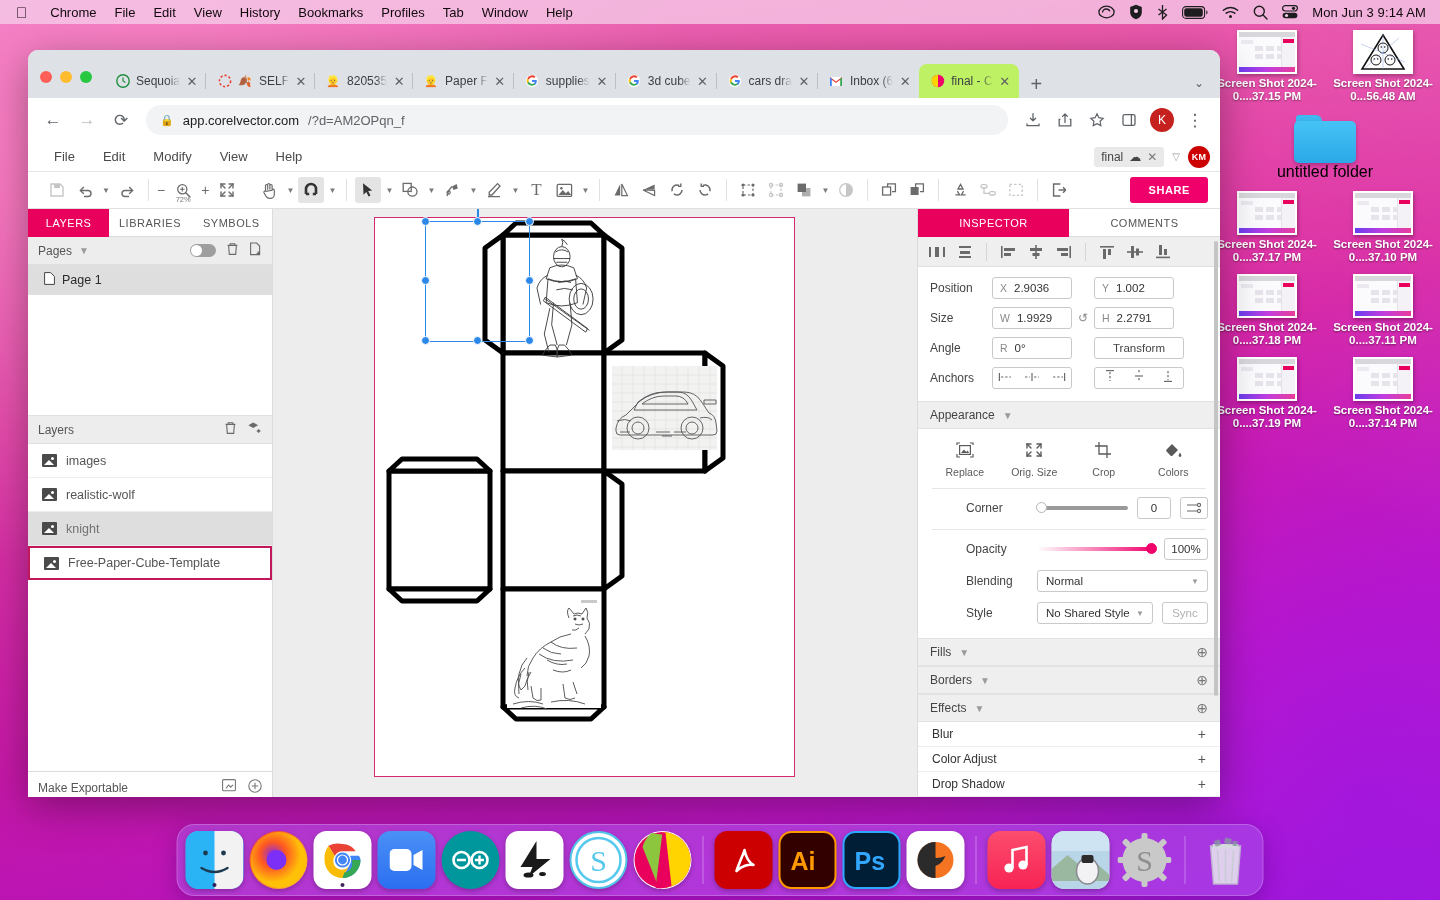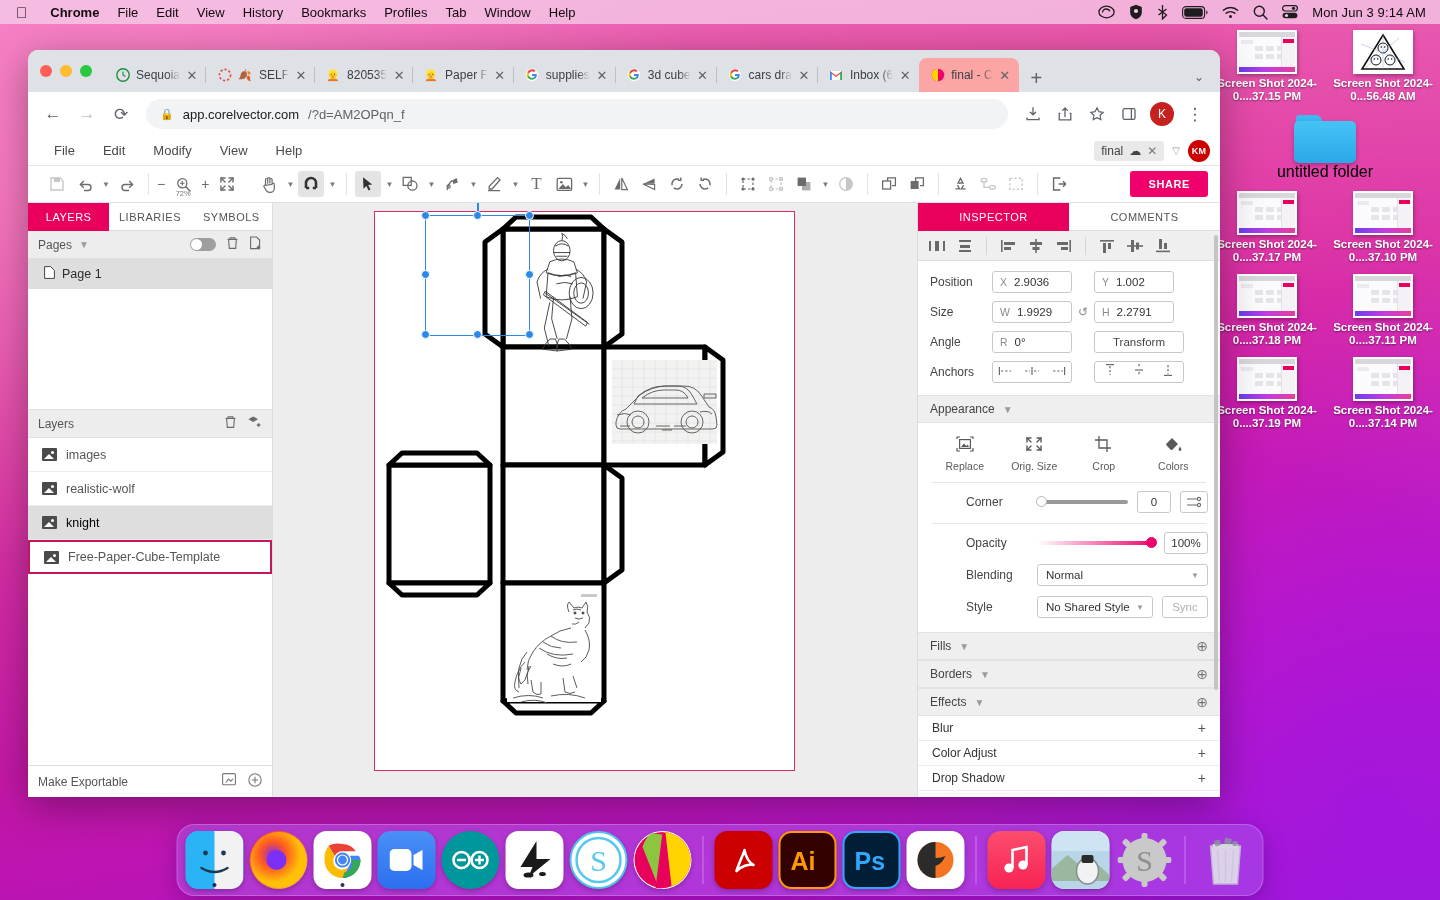--- a/index.html
+++ b/index.html
@@ -25,21 +25,21 @@
   
   .menubar {
     position: absolute; top: 0; left: 0; width: 1440px; height: 24px;
     background: rgba(245,210,235,0.72);
     backdrop-filter: blur(18px);
     display: flex; align-items: center;
     font-size: 13px; color: #10090d; z-index: 100;
   }
   .menubar .apple { padding: 0 14px 0 16px; font-size: 15px; line-height: 1; }
   .menubar .mi { padding: 0 9px; white-space: nowrap; }
-  .menubar .mi.bold { font-weight: bold; }
+  .menubar .mi.bold { font-weight: normal; }
   .menubar .right { margin-left: auto; display: flex; align-items: center; gap: 14px; padding-right: 14px; }
   .menubar .right .ic { display:inline-flex; align-items:center; }
   .menubar .clock { font-size: 13px; letter-spacing: 0.1px; }
 
   
   .desk-icons { position: absolute; top: 30px; right: 4px; width: 225px; z-index: 5; }
   .desk-grid { display: grid; grid-template-columns: 1fr 1fr; column-gap: 4px; row-gap: 10px; }
   .dicon { width: 112px; display: flex; flex-direction: column; align-items: center; }
   .dicon .thumb {
     width: 60px; height: 44px; background: #fff; border: 2px solid #fff;
@@ -66,34 +66,34 @@
   .folder-ico .body { position:absolute; left:0; top:6px; width:62px; height:42px; background:linear-gradient(180deg,#46c3f5,#2aa8e8); border-radius:5px; box-shadow:0 2px 4px rgba(0,0,0,0.25);}
 
   
   .browser {
     position: absolute; left: 28px; top: 50px; width: 1192px; height: 747px;
     background: #f1f1f2; border-radius: 10px 10px 0 0;
     box-shadow: 0 10px 40px rgba(0,0,0,0.35);
     overflow: hidden; z-index: 10;
   }
   .tabstrip {
-    height: 42px; background: #dee1e6; display: flex; align-items: flex-end; padding-left: 10px; position: relative;
+    height: 48px; background: #dee1e6; display: flex; align-items: flex-end; padding-left: 10px; position: relative;
   }
   .traffic { display: flex; gap: 8px; align-items: center; height: 42px; padding: 0 12px 0 2px; }
   .traffic i { width: 12px; height: 12px; border-radius: 50%; display: block; }
   .t-red { background: #ff5f57; } .t-yellow { background: #febc2e; } .t-green { background: #28c840; }
   .tab {
     height: 34px; display: flex; align-items: center; gap: 6px;
     padding: 0 8px 0 11px; font-size: 12px; color: #3c4043; max-width: 112px;
     position: relative; border-radius: 8px 8px 0 0;
   }
   .tab + .tab::before {
     content:""; position:absolute; left:-1px; top:9px; height:16px; width:1px; background:#bcc0c5;
   }
-  .tab.active { background: #fca5a5; max-width: 118px; }
+  .tab.active { background: #bef264; max-width: 118px; }
   .tab.active::before, .tab.active + .tab::before { display:none; }
   .tab .favicon { width: 15px; height: 15px; flex: 0 0 15px; display:flex; align-items:center; justify-content:center; font-size:11px;}
   .tab .ttl { overflow: hidden; white-space: nowrap; flex: 1 1 auto;
     -webkit-mask-image: linear-gradient(90deg,#000 72%,transparent 100%);
     mask-image: linear-gradient(90deg,#000 72%,transparent 100%); }
   .tab .x { font-size: 13px; color: #5f6368; flex: 0 0 12px; text-align:center; }
   .newtab { font-size: 20px; color: #5f6368; padding: 0 12px 4px 12px; line-height: 1; }
   .tabs-caret { margin-left: auto; padding: 0 16px 8px 0; color:#5f6368; font-size: 12px; }
 
   .urlbar { height: 44px; background: #fff; display: flex; align-items: center; padding: 0 10px; gap: 4px; }
@@ -143,21 +143,21 @@
   .ltab { flex: 1 1 0; display: flex; align-items: center; justify-content: center; font-size: 11px; color: #555; letter-spacing: .5px; border-bottom: 1px solid #dcdcdc;}
   .ltab.active { background: #e8005c; color: #fff; border-bottom-color: #e8005c; }
   .sechdr { height: 28px; background: #ededed; display: flex; align-items: center; padding: 0 10px; font-size: 12px; color: #555; border-bottom:1px solid #e0e0e0;}
   .sechdr .tools { margin-left: auto; display: flex; align-items: center; gap: 10px; color: #6a6a6a; }
   .toggle { width: 26px; height: 13px; border-radius: 7px; background: #9e9e9e; position: relative; }
   .toggle i { position: absolute; left: 1px; top: 1px; width: 11px; height: 11px; border-radius: 50%; background: #fff; }
   .pageitem { height: 30px; display: flex; align-items: center; gap: 7px; padding: 0 10px 0 16px; font-size: 12.5px; color: #2b2b2b; background: #dedede; }
   .pages-empty { background: #fff; height: 121px; border-bottom: 1px solid #e0e0e0; }
   .layerlist { flex: 1 1 auto; overflow: hidden; }
   .layeritem { height: 34px; display: flex; align-items: center; gap: 9px; padding: 0 10px 0 14px; font-size: 12.5px; color: #555; border-bottom: 1px solid #ededed; }
-  .layeritem.sel { background: #dedede; color: #000000; }
+  .layeritem.sel { background: #dedede; color: #737373; }
   .layeritem.outlined { border: 2px solid #c2185b; height: 34px; }
   .img-ico { width: 15px; height: 13px; background: #4a4a4a; border-radius: 1px; position: relative; overflow: hidden; flex: 0 0 15px;}
   .img-ico::after { content:""; position:absolute; left:2px; bottom:2px; width:0; height:0; border-left:5px solid transparent; border-right:5px solid transparent; border-bottom:5px solid #fff;}
   .img-ico::before { content:""; position:absolute; right:3px; top:3px; width:3px; height:3px; border-radius:50%; background:#fff;}
   .makeexp { height: 32px; border-top: 1px solid #dcdcdc; display: flex; align-items: center; padding: 0 10px; font-size: 12px; color: #555; background:#fff;}
   .makeexp .tools { margin-left: auto; display: flex; gap: 12px; color: #777; }
 
   
   .canvas { flex: 1 1 auto; background: #ededed; position: relative; overflow: hidden; }
   .artboard { position: absolute; left: 101px; top: 8px; width: 421px; height: 560px; background: #fff; border: 1px solid #d62a6e; }

